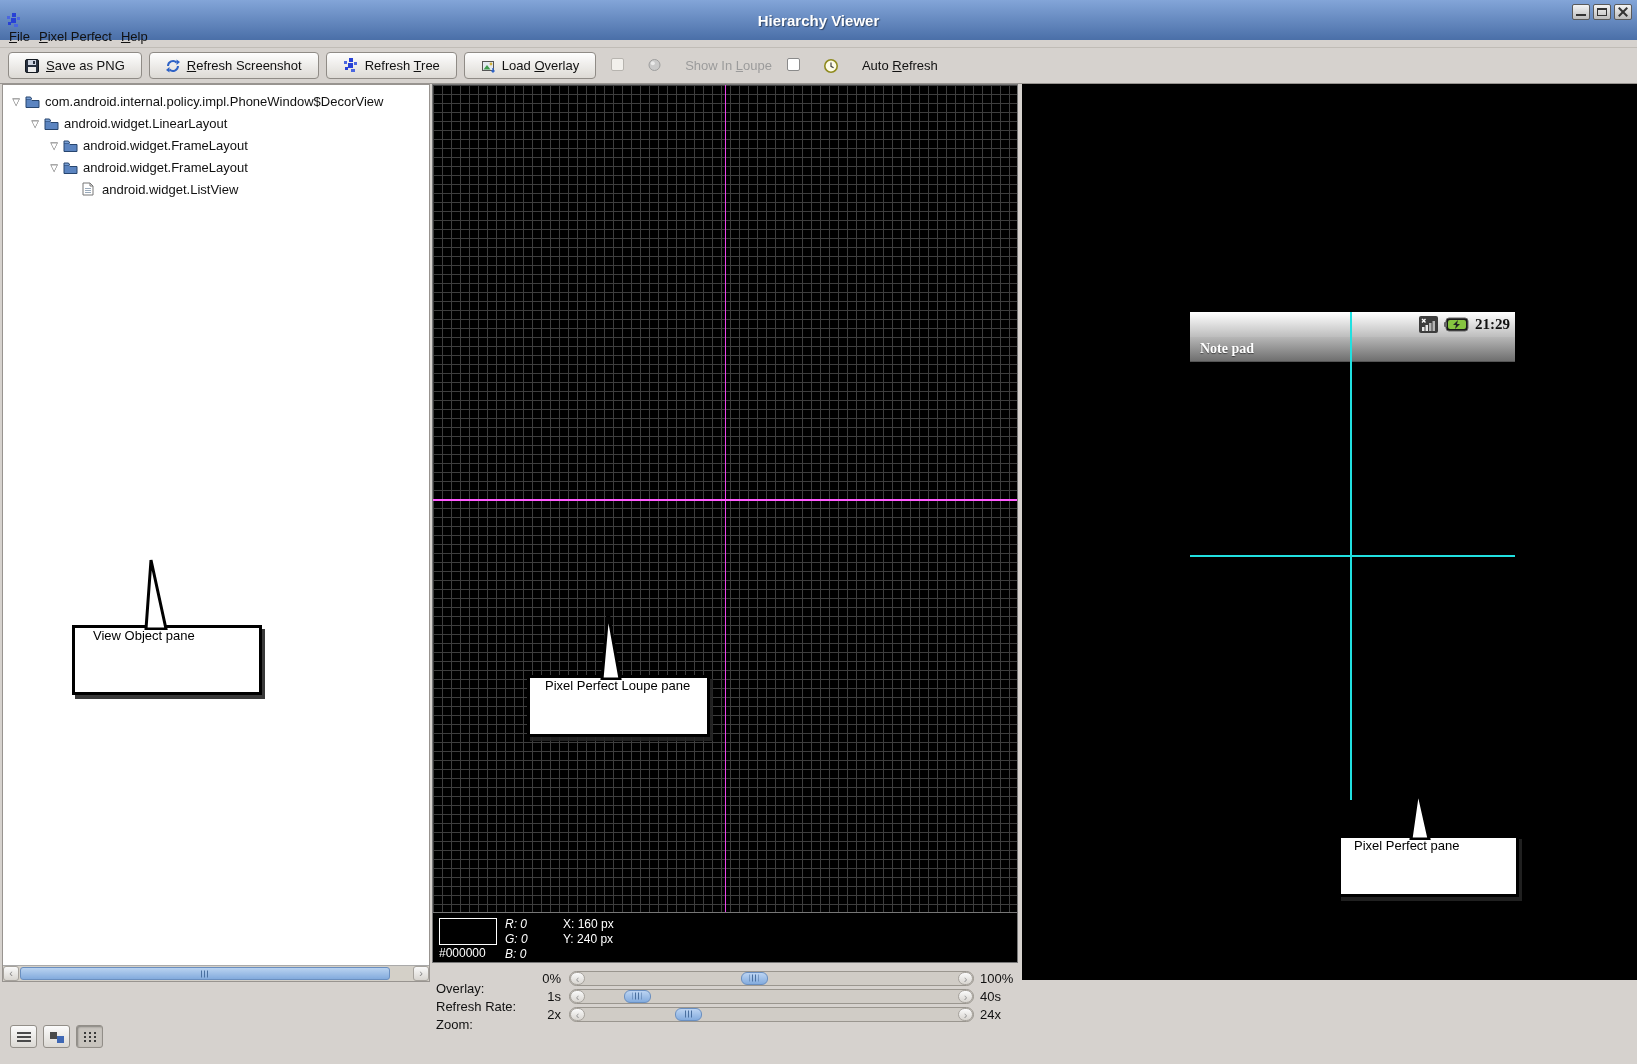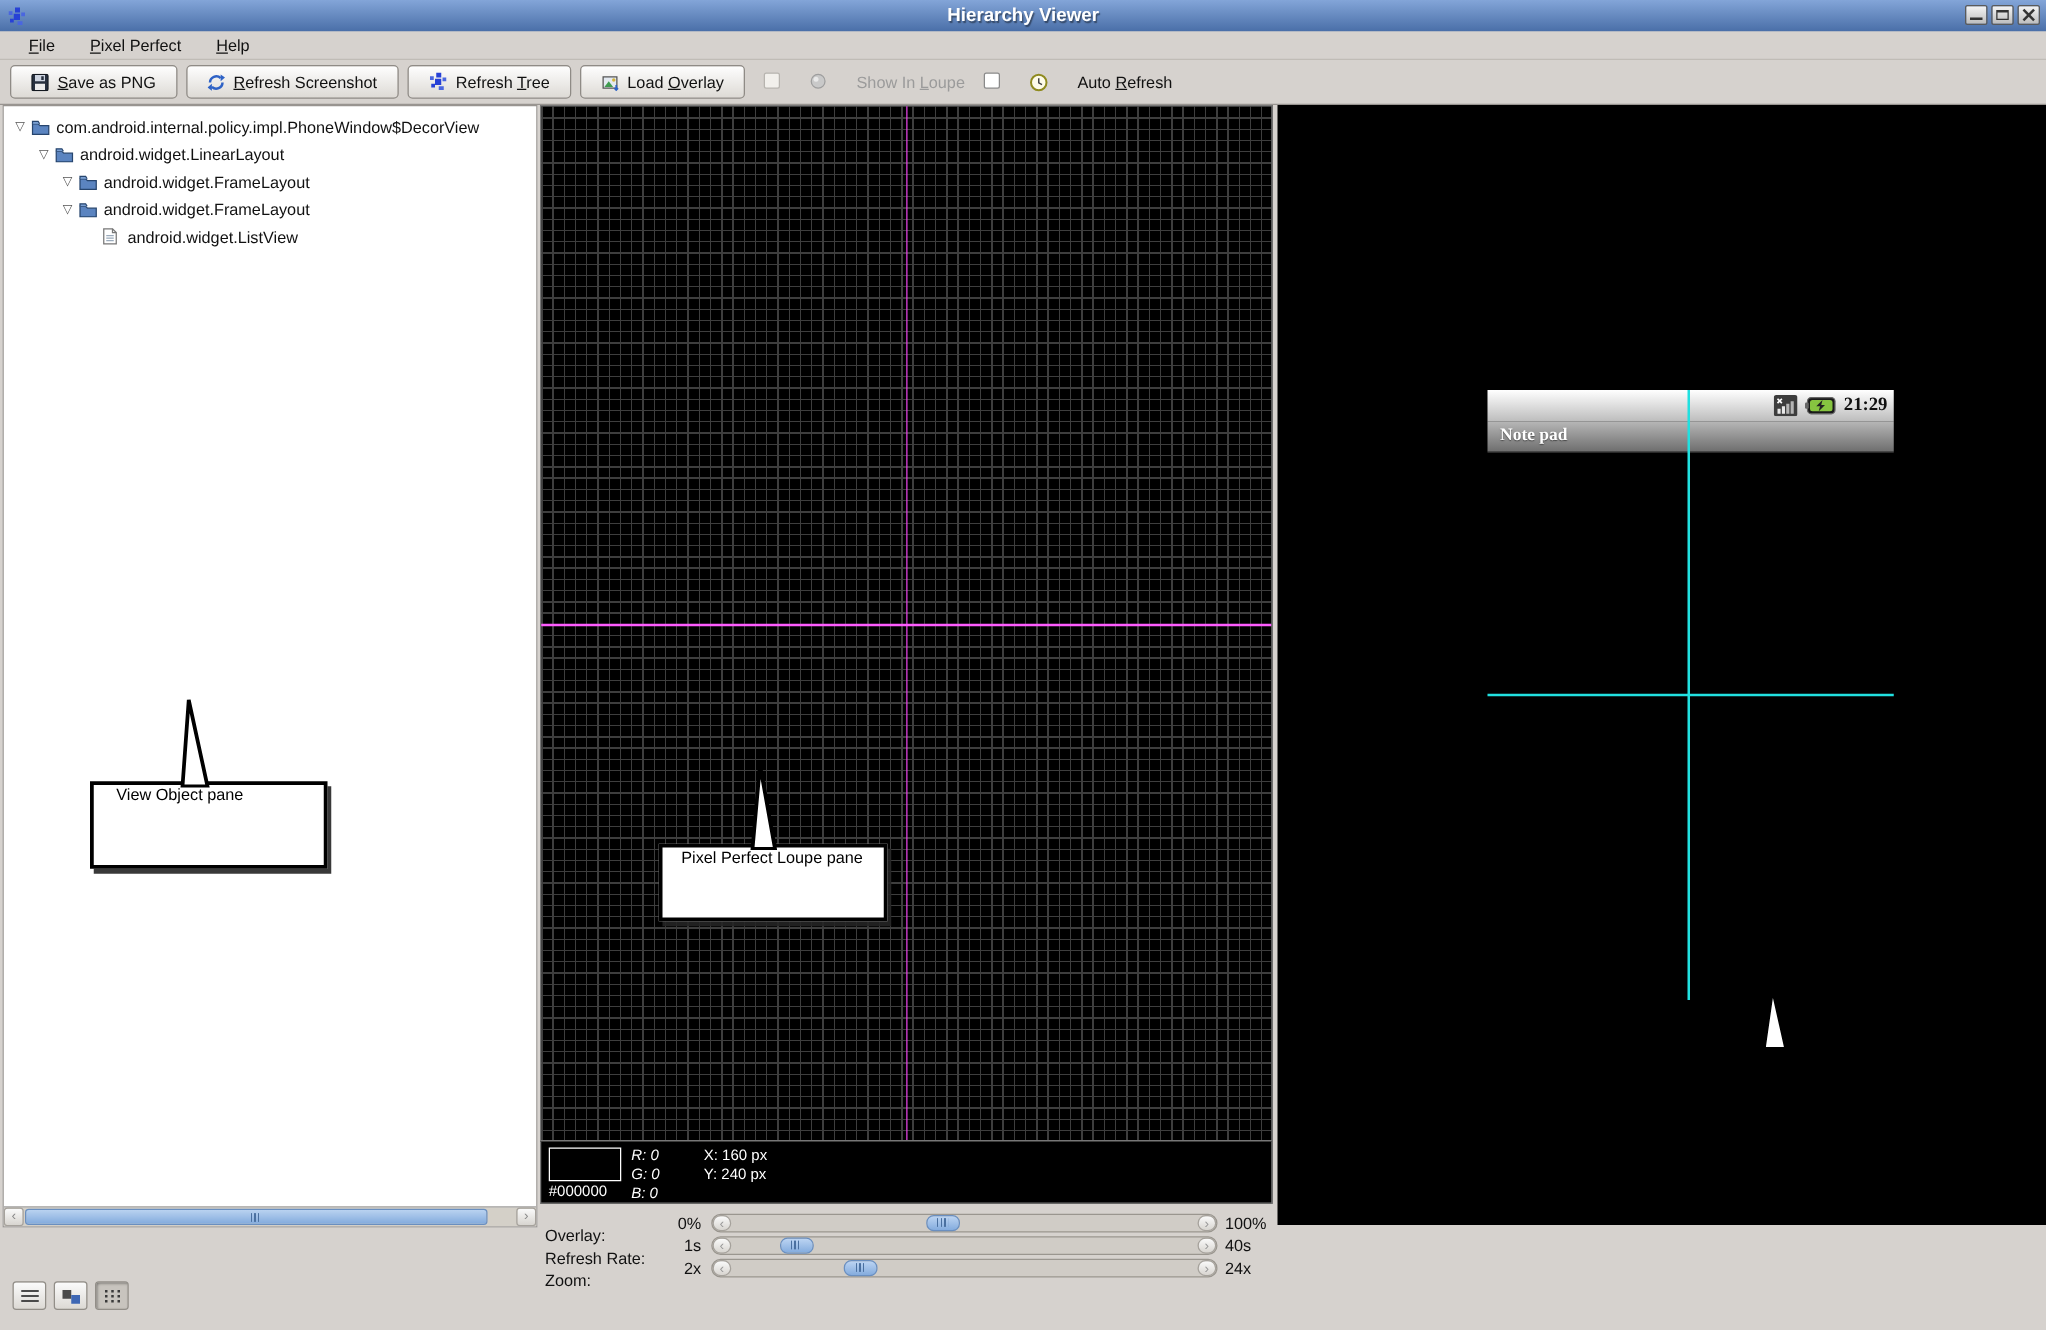--- a/index.html
+++ b/index.html
@@ -5,21 +5,21 @@
   * { margin:0; padding:0; box-sizing:border-box; }
   html,body { background:#888; }
   .window {
     position:relative; width:1637px; height:1064px; overflow:hidden;
     background:#d6d2ce; font-family:"Liberation Sans",sans-serif; font-size:13px; color:#111;
   }
   .u { text-decoration:underline; }
 
   
   .titlebar {
-    position:absolute; left:0; top:0; right:0; height:25px;
+    position:absolute; left:0; top:0; right:0; height:40px;
     background:linear-gradient(var(--titlebar_top,#83a5d8), var(--titlebar_bottom,#4a6fa8));
     display:flex; align-items:center; padding:0 6px;
   }
   .titlebar .apptitle {
     position:absolute; left:0; right:0; text-align:center;
     color:#fff; font-weight:bold; font-size:15px; text-shadow:1px 1px 1px rgba(0,0,0,.45);
   }
   .wcontrols { position:absolute; right:5px; top:4px; display:flex; gap:3px; }
   .wbtn {
     width:18px; height:16px; border:1px solid #5a5a5a; border-radius:2px;
@@ -29,21 +29,21 @@
   .wbtn.max::after { content:""; position:absolute; left:3px; top:3px; right:3px; bottom:3px; border:1px solid #333; border-top-width:2px; }
   .wbtn.close::before, .wbtn.close::after {
     content:""; position:absolute; left:2px; right:2px; top:6px; height:2px; background:#333;
   }
   .wbtn.close::before { transform:rotate(45deg); }
   .wbtn.close::after  { transform:rotate(-45deg); }
 
   
   .menubar {
     position:absolute; left:0; top:25px; right:0; height:23px;
-    display:flex; align-items:center; padding-left:20px; gap:22px;
+    display:flex; align-items:center; padding-left:6px; gap:3px;
     border-bottom:1px solid #c0bcb6;
   }
   .menu-item { padding:2px 3px; cursor:default; }
 
   
   .toolbar {
     position:absolute; left:0; top:48px; right:0; height:36px;
     display:flex; align-items:center; padding:0 8px; gap:7px;
     border-bottom:1px solid #989490;
   }
@@ -428,20 +428,23 @@
     <polygon points="9,2 4,71 24,71" fill="#fff" stroke="#000" stroke-width="3"></polygon>
   </svg>
 
   <div class="callout co2">
     <span>Pixel Perfect Loupe pane</span>
   </div>
   <svg class="callout-tail" style="left:596px; top:610px;" width="28" height="70">
     <polygon points="12,2 6,69 24,69" fill="#fff" stroke="#000" stroke-width="3"></polygon>
   </svg>
 
+  <div class="callout co3">
+    <span>Pixel Perfect pane</span>
+  </div>
   <svg class="callout-tail" style="left:1406px; top:788px;" width="28" height="52">
     <polygon points="12,2 5,51 23,51" fill="#fff" stroke="#000" stroke-width="3"></polygon>
   </svg>
 
   <div class="view-switch">
     <div class="vbtn">
         <span class="ic-lines"></span>
       </div>
     <div class="vbtn"><span class="ic-split"></span></div>
     <div class="vbtn active">

